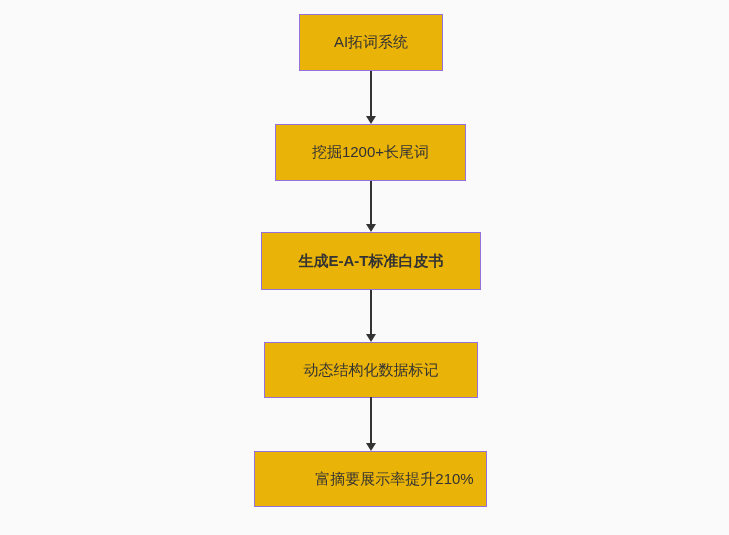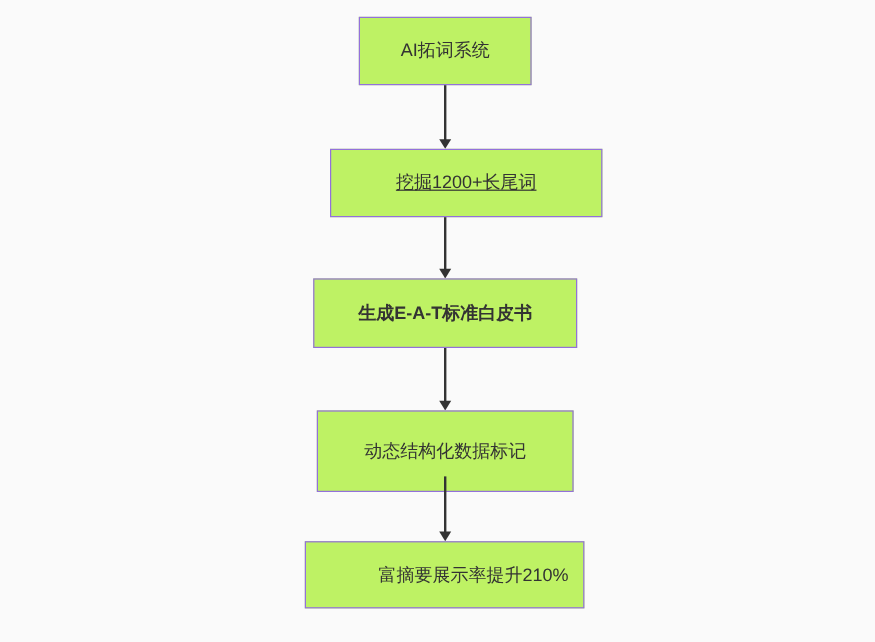--- a/index.html
+++ b/index.html
@@ -15,34 +15,34 @@
   }
   .canvas {
     position: relative;
     width: 729px;
     height: 535px;
     background: #fafafa;
   }
   .node {
     position: absolute;
     box-sizing: border-box;
-    background: #bef264;
+    background: #eab308;
     border: 1.5px solid #9370db;
     color: #333333;
     font-size: 15px;
     display: flex;
     align-items: center;
     justify-content: center;
     text-align: center;
     white-space: nowrap;
   }
   .node1 { left: 299px; top: 14px;  width: 144px; height: 57px; }
-  .node2 { left: 275px; top: 124px; width: 227px; height: 57px; text-decoration: underline; }
+  .node2 { left: 275px; top: 124px; width: 191px; height: 57px; }
   .node3 { left: 261px; top: 232px; width: 220px; height: 58px; font-weight: bold; }
-  .node4 { left: 264px; top: 342px; width: 214px; height: 68px; }
+  .node4 { left: 264px; top: 342px; width: 214px; height: 56px; }
   .node5 { left: 254px; top: 451px; width: 233px; height: 56px; padding-left: 48px; }
 
   .arrow {
     position: absolute;
     left: 366px;           
     width: 10px;
   }
   .arrow1 { top: 71px;  height: 53px; }
   .arrow2 { top: 181px; height: 51px; }
   .arrow3 { top: 290px; height: 52px; }

